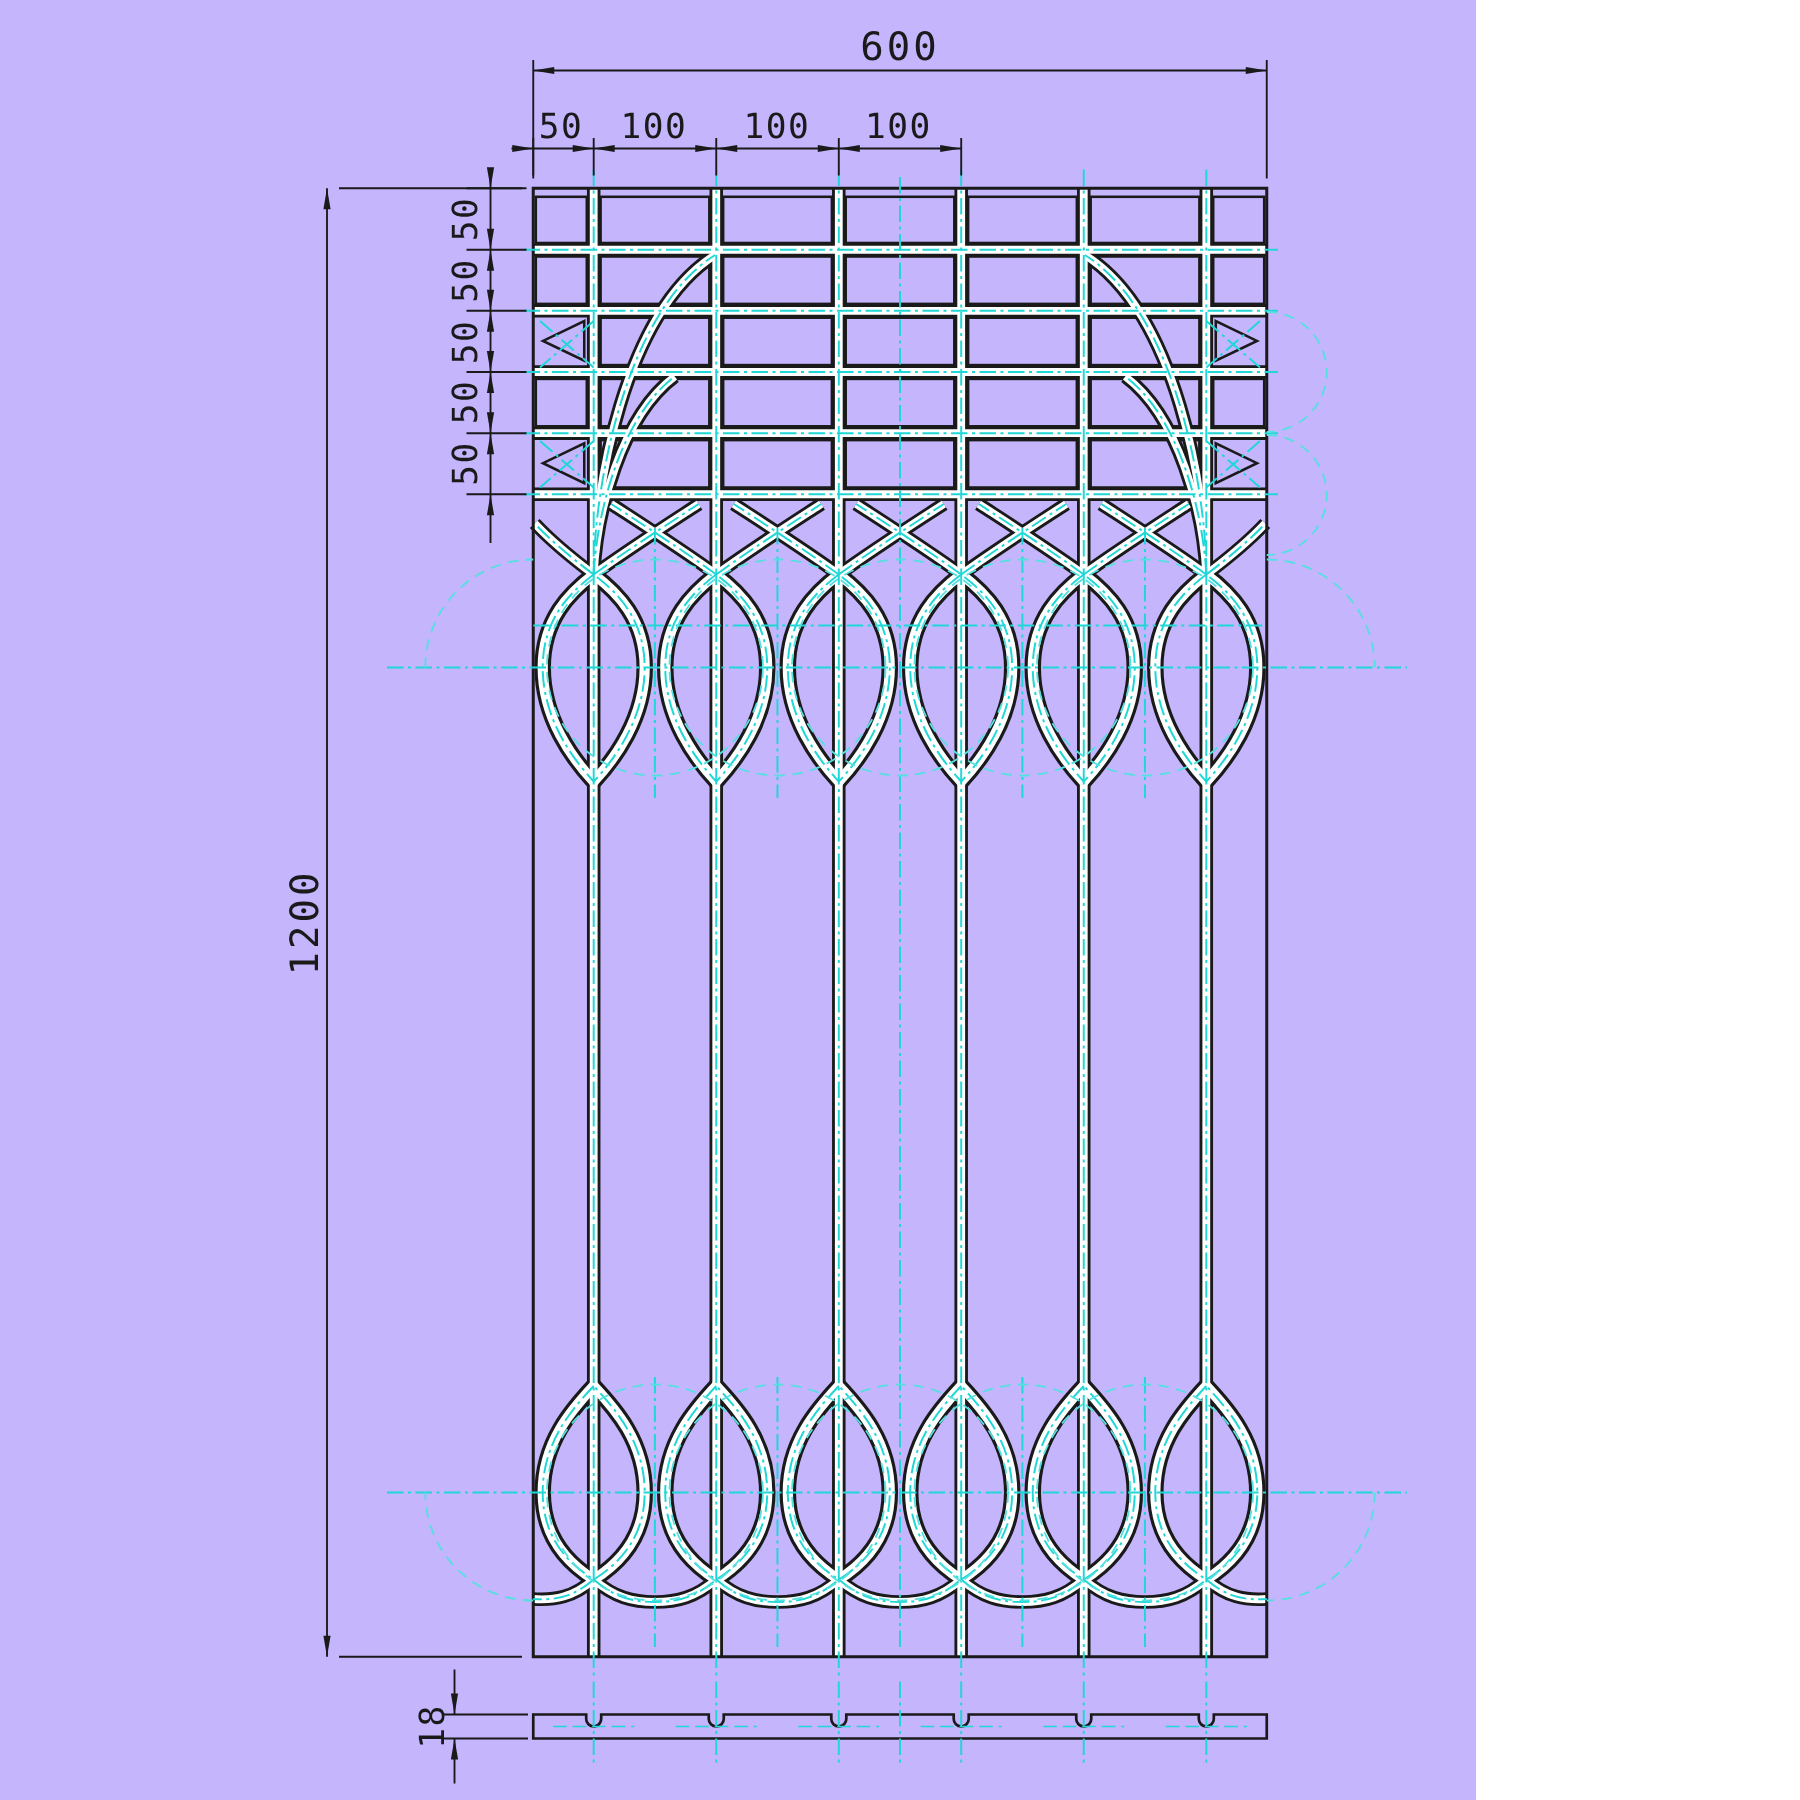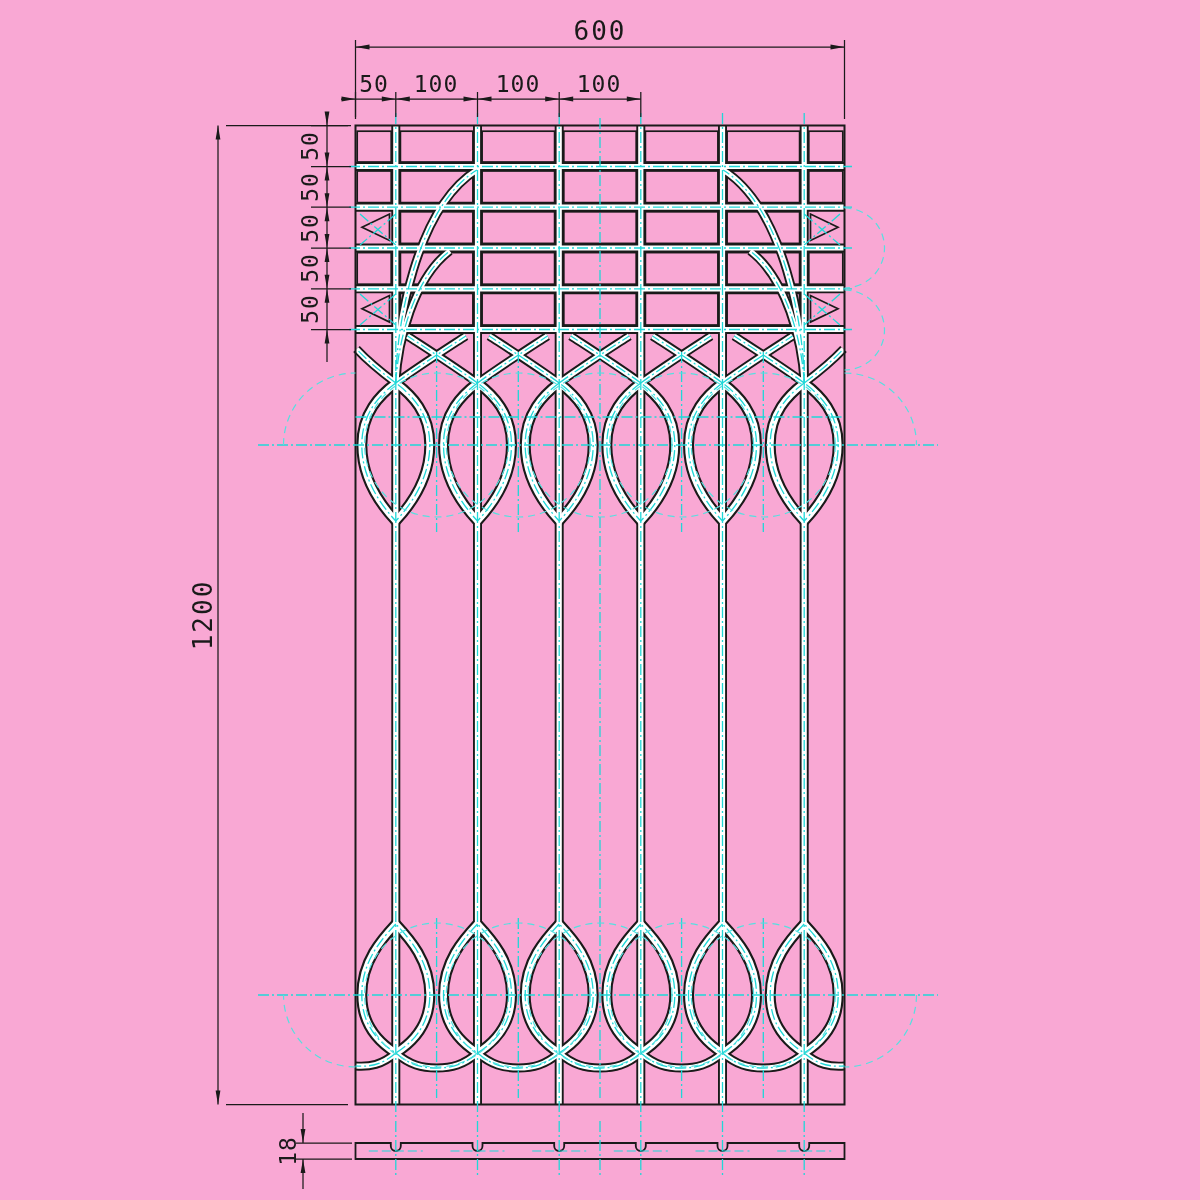--- a/index.html
+++ b/index.html
@@ -1,16 +1,16 @@
 <!DOCTYPE html>
 <html><head>
 <meta charset="utf-8">
 <style>
   html,body{margin:0;padding:0;background:#ffffff;}
-  .canvas{position:relative;width:1200px;height:1200px;background:#f9a8d4;overflow:hidden;}
+  .canvas{position:relative;width:984px;height:1200px;background:#c4b5fd;overflow:hidden;}
   svg{position:absolute;left:0;top:0;}
   text{font-family:"DejaVu Sans Mono","Liberation Mono",monospace;fill:#1a1a1a;}
   .dim-lg{font-size:26px;letter-spacing:2px;}
   .dim-md{font-size:23px;letter-spacing:1px;}
 </style>
 </head>
 <body>
 
 <div class="canvas">
   <svg id="dwg" width="1200" height="1200" viewBox="0 0 1200 1200">

